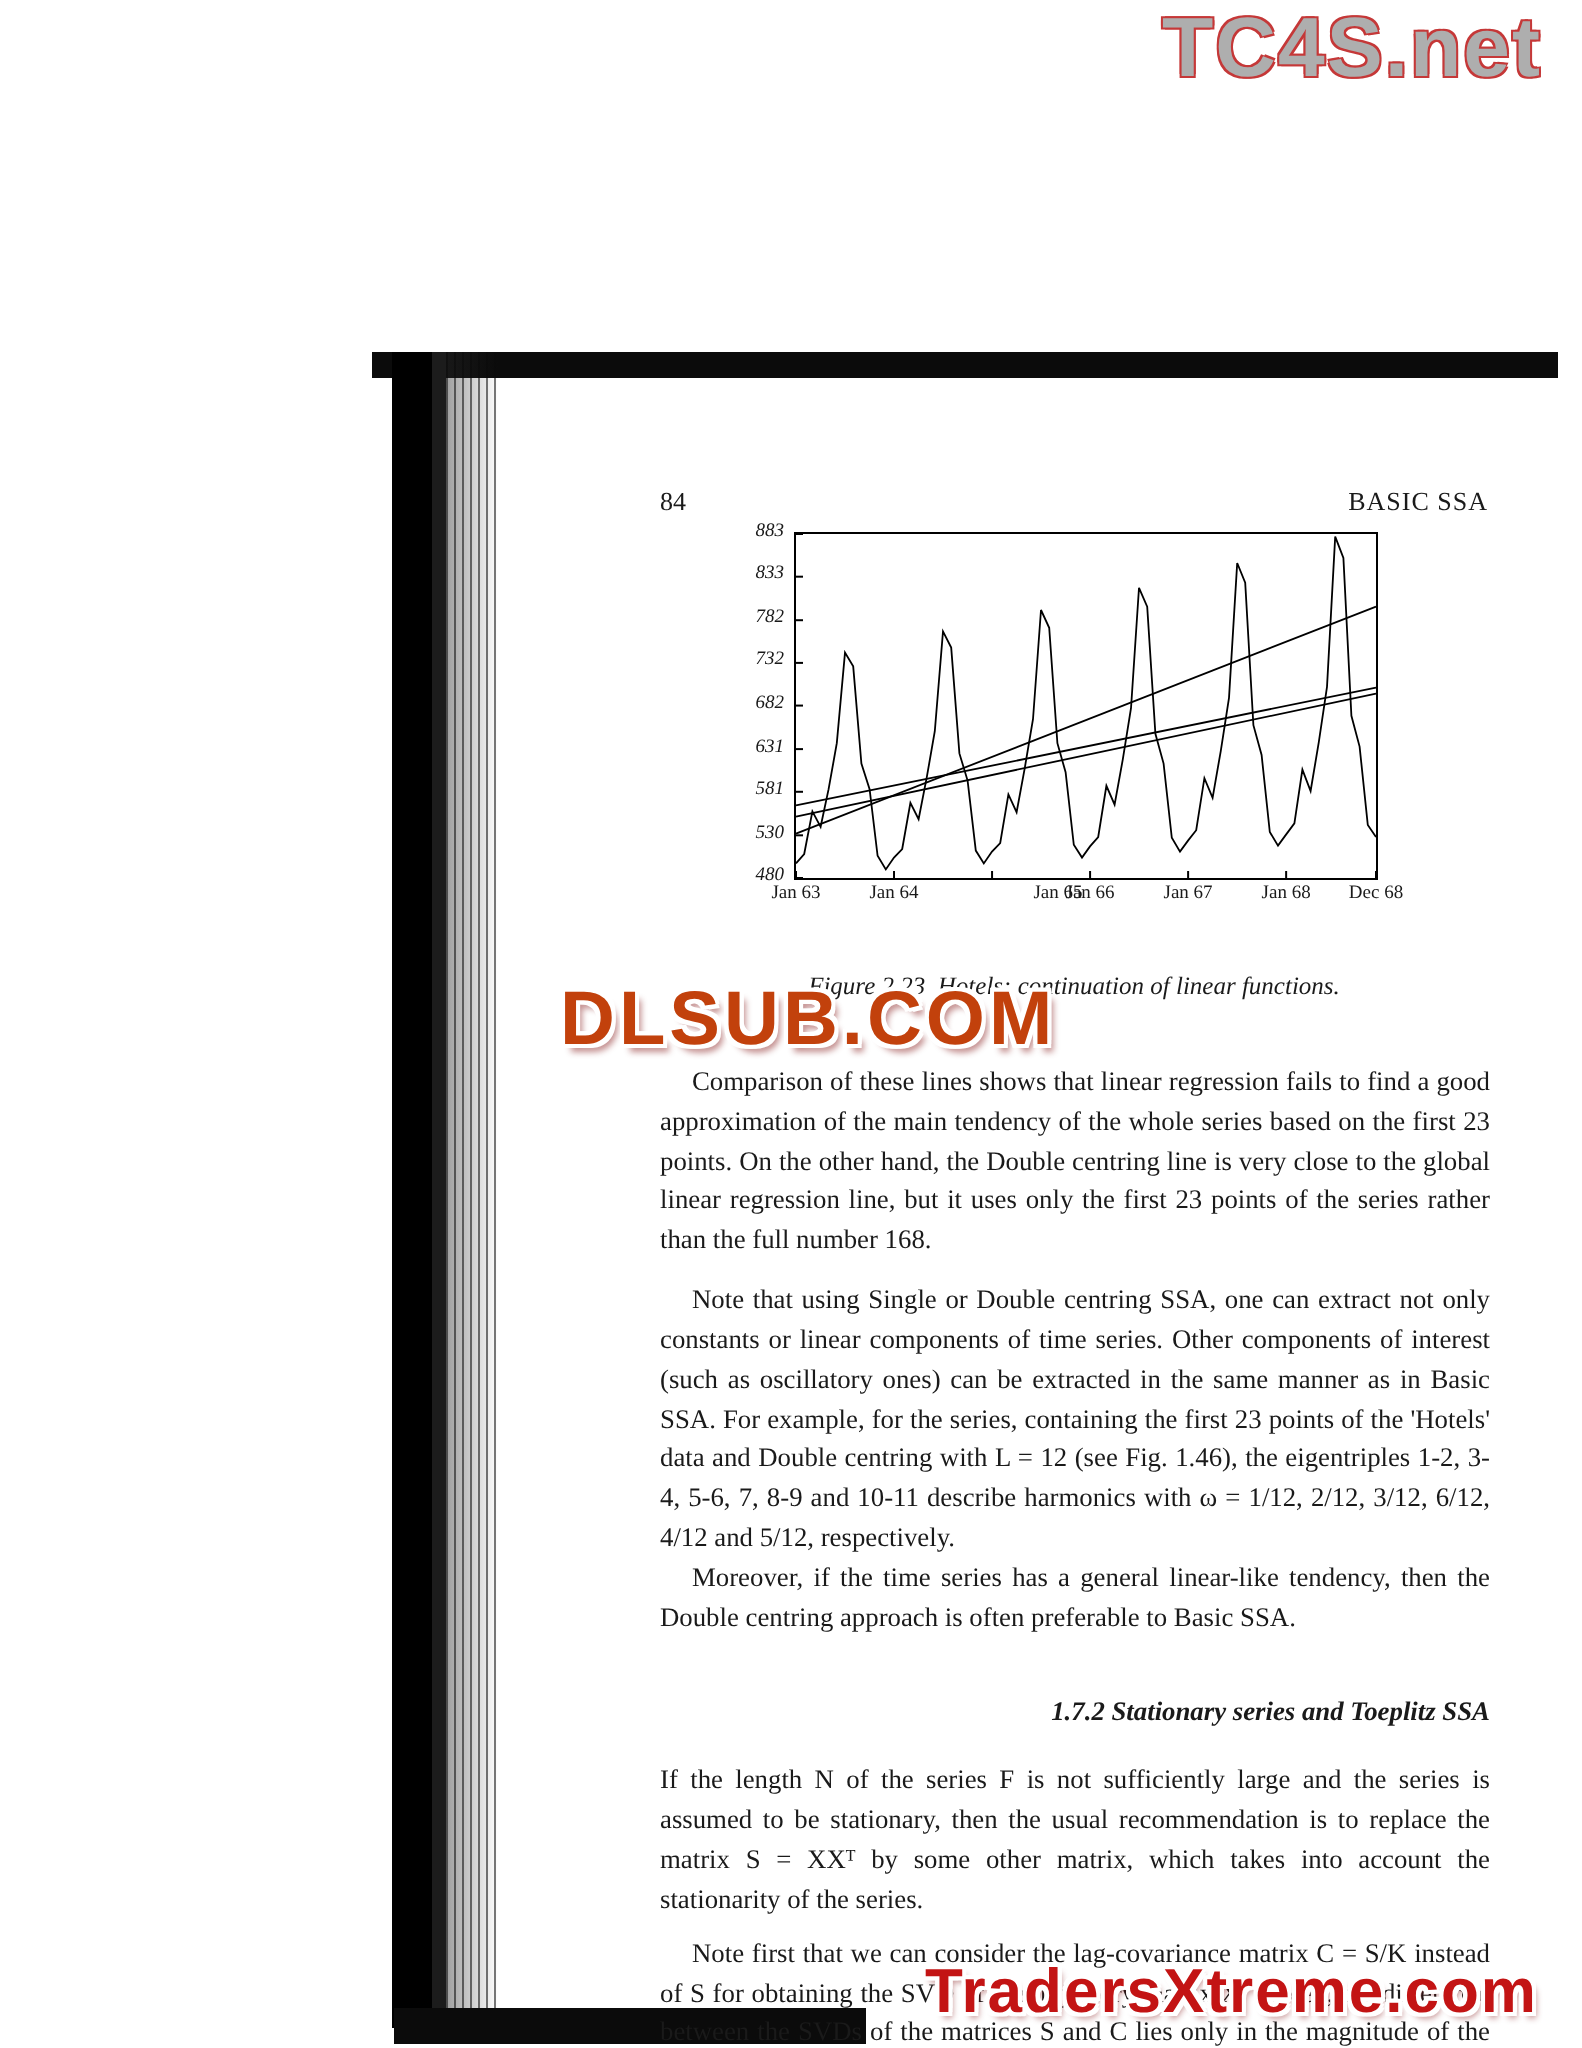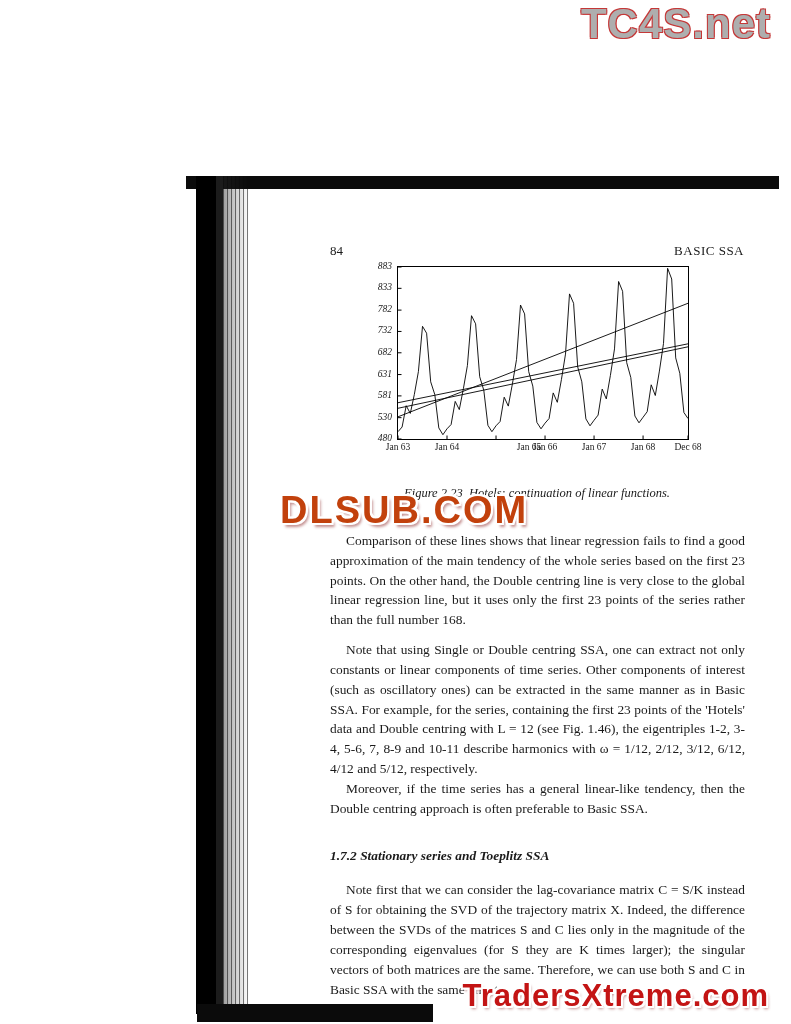--- a/index.html
+++ b/index.html
@@ -70,21 +70,21 @@
   
   .text-col{
     position:absolute;left:330px;top:531px;width:415px;
     font-size:13.4px;line-height:1.48;text-align:justify;
   }
   .text-col p{margin:0 0 0 0;}
   .indent{text-indent:16px;}
   .gap-after{margin-bottom:10px !important;}
   .section-heading{
     font-weight:bold;font-style:italic;font-size:13.4px;
-    margin:27px 0 15px 0 !important;text-align:left;
+    margin:27px 0 15px 0 !important;text-align:right;
   }
   .mb6{margin-bottom:7px !important;}
 </style>
 </head>
 <body>
 
 <div class="bar-top"></div>
 <div class="bar-left"></div>
 <div class="binding-streaks"></div>
 <div class="bar-bottom"></div>
@@ -147,14 +147,15 @@
 <div class="fig-caption">
   <span>Figure 2.23</span>&nbsp;
   <span>Hotels: continuation of linear functions.</span>
 </div>
 
 <div class="text-col">
   <p class="indent gap-after">Comparison of these lines shows that linear regression fails to find a good approximation of the main tendency of the whole series based on the first 23 points. On the other hand, the Double centring line is very close to the global linear regression line, but it uses only the first 23 points of the series rather than the full number 168.</p>
   <p class="indent">Note that using Single or Double centring SSA, one can extract not only constants or linear components of time series. Other components of interest (such as oscillatory ones) can be extracted in the same manner as in Basic SSA. For example, for the series, containing the first 23 points of the 'Hotels' data and Double centring with L = 12 (see Fig. 1.46), the eigentriples 1-2, 3-4, 5-6, 7, 8-9 and 10-11 describe harmonics with ω = 1/12, 2/12, 3/12, 6/12, 4/12 and 5/12, respectively.</p>
   <p class="indent">Moreover, if the time series has a general linear-like tendency, then the Double centring approach is often preferable to Basic SSA.</p>
   <p class="section-heading">1.7.2  Stationary series and Toeplitz SSA</p>
+  <p class="mb6">If the length N of the series F is not sufficiently large and the series is assumed to be stationary, then the usual recommendation is to replace the matrix S = XXᵀ by some other matrix, which takes into account the stationarity of the series.</p>
   <p class="indent">Note first that we can consider the lag-covariance matrix C = S/K instead of S for obtaining the SVD of the trajectory matrix X. Indeed, the difference between the SVDs of the matrices S and C lies only in the magnitude of the corresponding eigenvalues (for S they are K times larger); the singular vectors of both matrices are the same. Therefore, we can use both S and C in Basic SSA with the same effect.</p>
 </div>
 
 </body></html>

